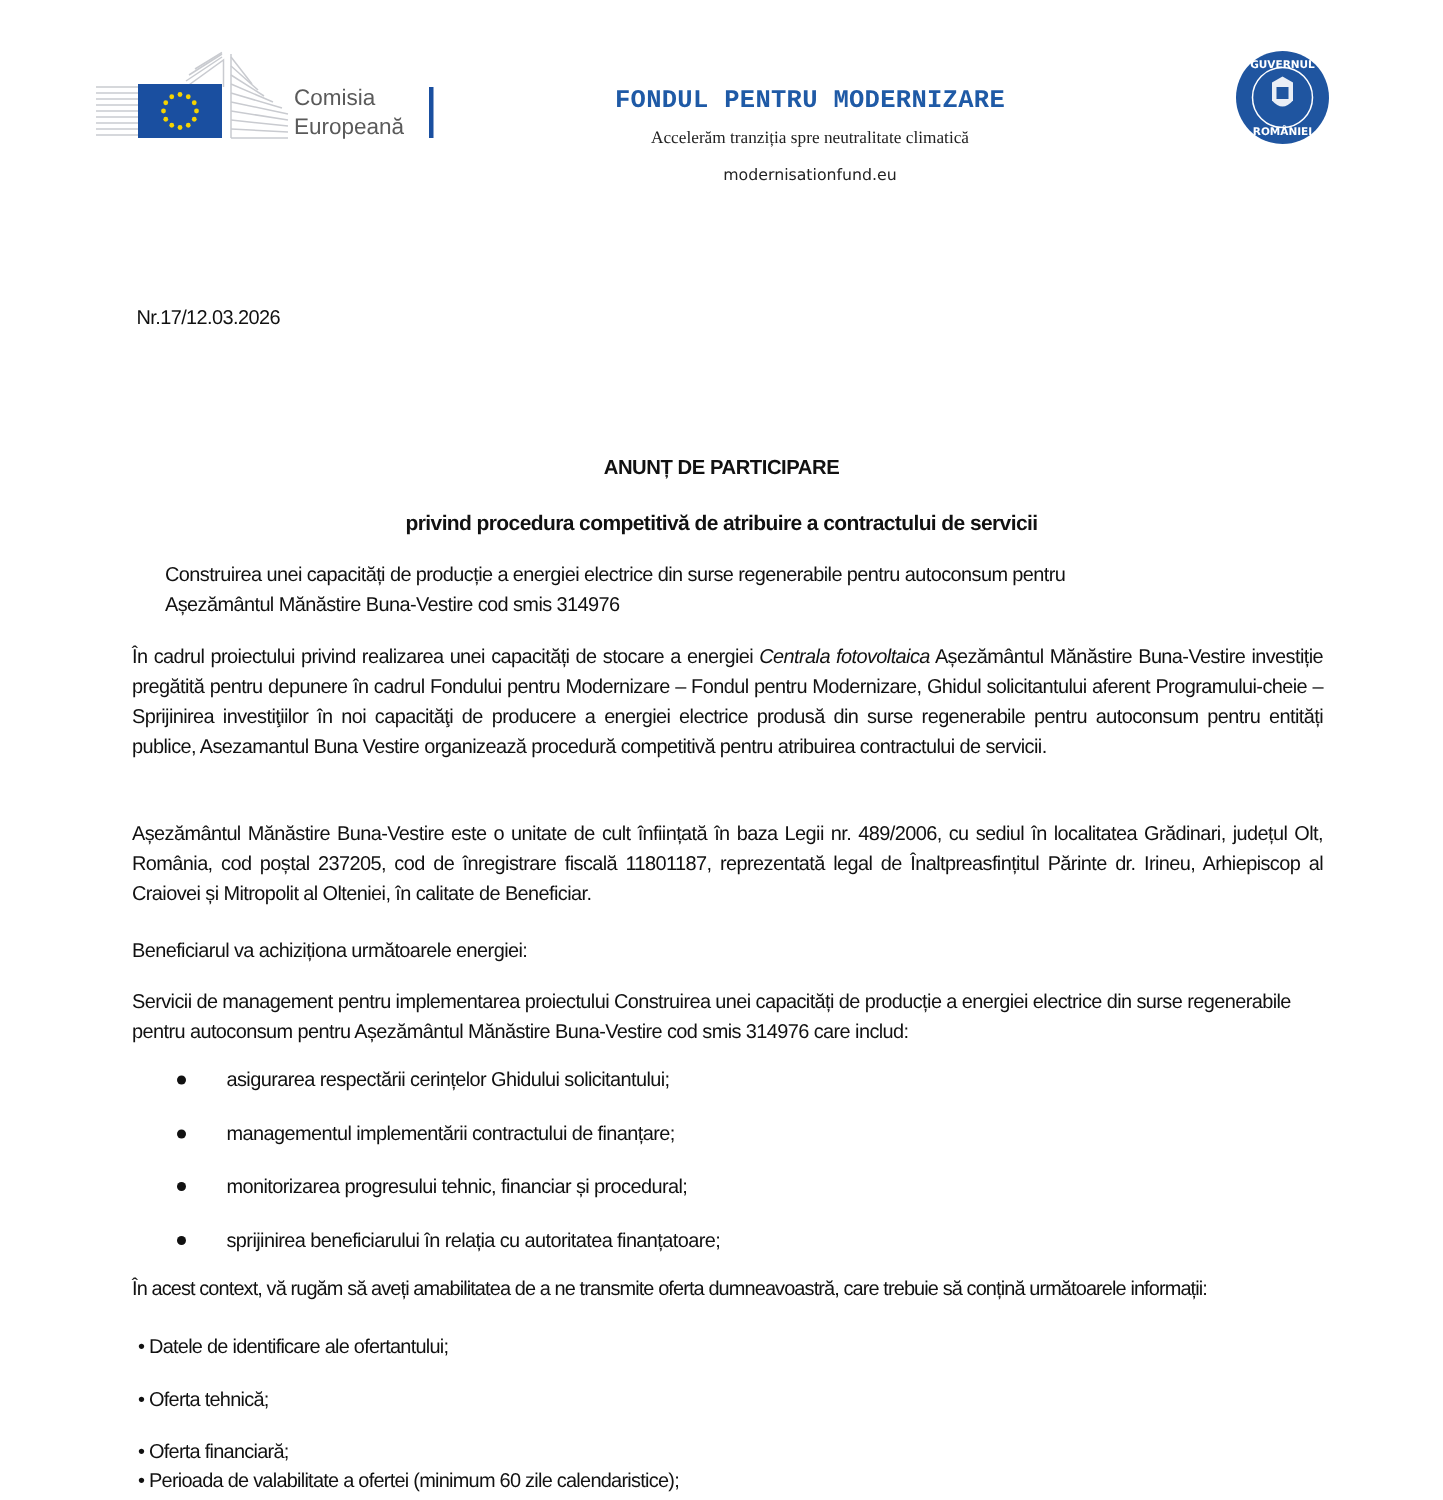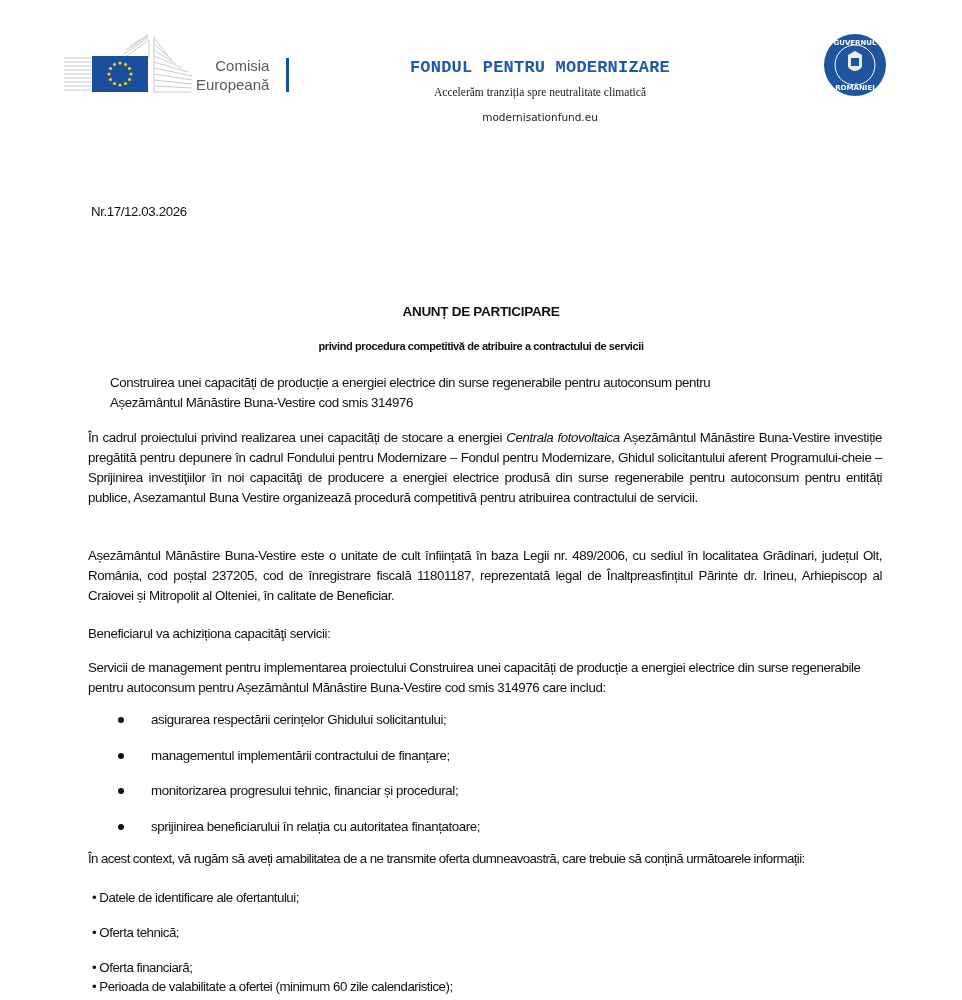--- a/index.html
+++ b/index.html
@@ -2,33 +2,33 @@
 <html><head>
 <meta charset="utf-8">
 <style>
   html, body { margin: 0; padding: 0; background: #ffffff; }
   body { width: 962px; height: 1000px; position: relative; overflow: hidden; color: #111; font-family: "Liberation Sans", sans-serif; }
 
   .header { position: absolute; left: 0; top: 0; width: 962px; height: 110px; }
   .ec-logo { position: absolute; left: 64px; top: 34px; width: 230px; height: 62px; }
   .ec-building { position: absolute; top: 0; height: 60px; }
   .ec-flag { position: absolute; left: 28px; top: 22px; width: 56px; height: 36px; background: #1a4fa0; }
-  .ec-text { position: absolute; left: 132px; top: 22px; font-size: 15px; line-height: 19px; color: #5a5a5a; text-align: right; }
+  .ec-text { position: absolute; left: 132px; top: 22px; font-size: 15px; line-height: 19px; color: #5a5a5a; }
   .ec-bar { position: absolute; left: 222px; top: 24px; width: 3px; height: 34px; background: #1a4fa0; }
 
   .fund { position: absolute; left: 360px; top: 30px; width: 360px; text-align: center; }
   .fund-title { font-family: Liberation Mono, monospace; font-weight: bold; font-size: 17px; color: #1f5aa6; letter-spacing: 0.2px; margin-top: 28px; }
   .fund-sub { font-family: Liberation Serif, serif; font-size: 11.5px; color: #222; margin-top: 9px; }
   .fund-url { font-family: "DejaVu Sans", sans-serif; font-size: 10.5px; color: #222; margin-top: 13px; }
 
   .gov-seal { position: absolute; left: 823px; top: 33px; width: 64px; height: 64px; }
   .nr { position: absolute; left: 91px; top: 204px; font-size: 13.3px; letter-spacing: -0.4px; }
 
   .title1 { position: absolute; left: 0; width: 962px; top: 304px; text-align: center; font-size: 13.5px; font-weight: bold; letter-spacing: -0.3px; }
-  .title2 { position: absolute; left: 0; width: 962px; top: 340px; text-align: center; font-size: 11px; font-weight: bold; letter-spacing: -0.4px; }
+  .title2 { position: absolute; left: 0; width: 962px; top: 340px; text-align: center; font-size: 14px; font-weight: bold; letter-spacing: -0.4px; }
   .title3 { position: absolute; left: 110px; width: 742px; top: 373px; text-align: left; font-size: 13.3px; line-height: 20px; letter-spacing: -0.4px; }
 
   .para { position: absolute; left: 88px; width: 794px; text-align: justify; font-size: 13.3px; line-height: 20px; letter-spacing: -0.4px; }
   .para.left { text-align: left; }
 
   .bullets { position: absolute; left: 118px; top: 712px; width: 700px; }
   .bullet-row { position: relative; height: 35.5px; font-size: 13.3px; letter-spacing: -0.4px; }
   .bullet-dot { position: absolute; left: 0; top: 5px; width: 6px; height: 6px; border-radius: 50%; background: #111; }
   .bullet-text { position: absolute; left: 33px; top: 0; }
 
@@ -115,21 +115,21 @@
   <div>Construirea unei capacități de producție a energiei electrice din surse regenerabile pentru autoconsum pentru</div>
   <div>Așezământul Mănăstire Buna-Vestire cod smis 314976</div>
 </div>
 
 <div class="para" style="top:428px;">
   <span>În cadrul proiectului privind realizarea unei capacități de stocare a energiei </span><i>Centrala fotovoltaica</i><span> Așezământul Mănăstire Buna-Vestire investiție pregătită pentru depunere în cadrul Fondului pentru Modernizare – Fondul pentru Modernizare, Ghidul solicitantului aferent Programului-cheie – Sprijinirea investiţiilor în noi capacităţi de producere a energiei electrice produsă din surse regenerabile pentru autoconsum pentru entități publice, Asezamantul Buna Vestire organizează procedură competitivă pentru atribuirea contractului de servicii.</span>
 </div>
 
 <div class="para" style="top:546px;">Așezământul Mănăstire Buna-Vestire este o unitate de cult înființată în baza Legii nr. 489/2006, cu sediul în localitatea Grădinari, județul Olt, România, cod poștal 237205, cod de înregistrare fiscală 11801187, reprezentată legal de Înaltpreasfințitul Părinte dr. Irineu, Arhiepiscop al Craiovei și Mitropolit al Olteniei, în calitate de Beneficiar.</div>
 
-<div class="para left" style="top:624px;">Beneficiarul va achiziționa capacităţi servicii:</div>
+<div class="para left" style="top:624px;">Beneficiarul va achiziționa următoarele energiei:</div>
 
 <div class="para left" style="top:658px;">Servicii de management pentru implementarea proiectului Construirea unei capacități de producție a energiei electrice din surse regenerabile pentru autoconsum pentru Așezământul Mănăstire Buna-Vestire cod smis 314976   care includ:</div>
 
 <div class="bullets">
   <div class="bullet-row">
       <span class="bullet-dot"></span>
       <span class="bullet-text">asigurarea respectării cerințelor Ghidului solicitantului;</span>
     </div>
   <div class="bullet-row">
       <span class="bullet-dot"></span>

